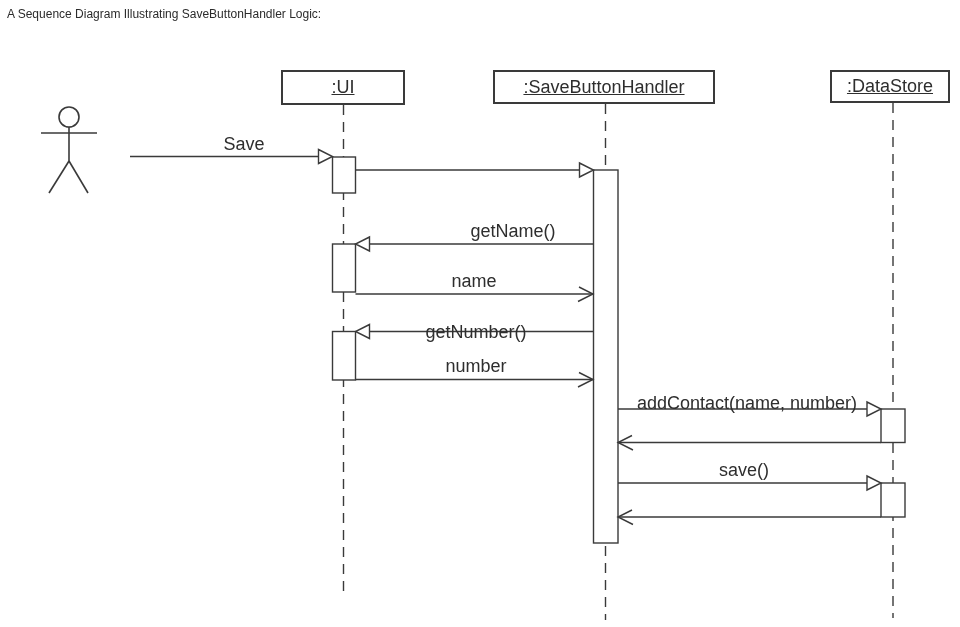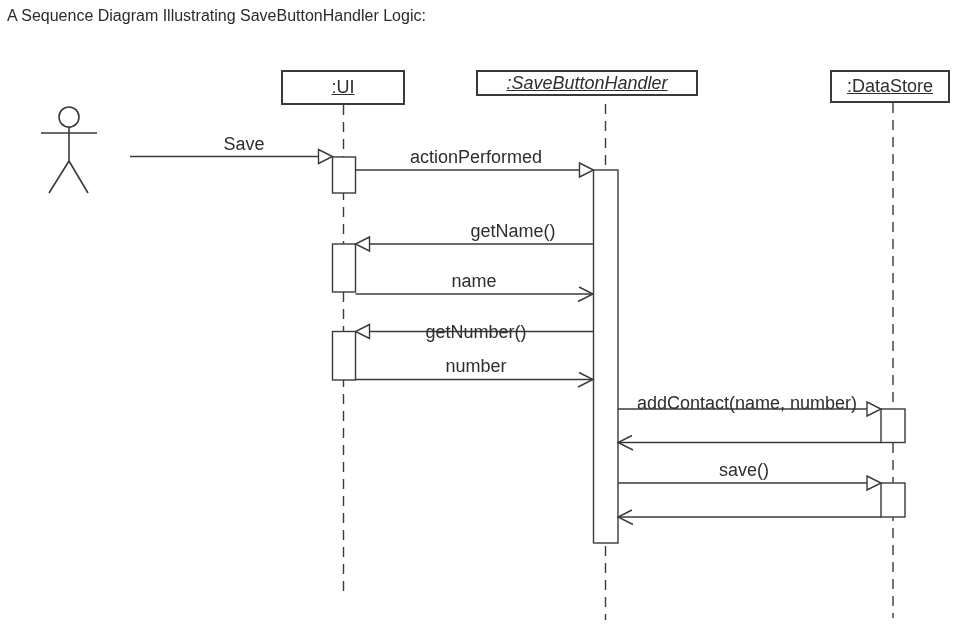--- a/index.html
+++ b/index.html
@@ -8,21 +8,21 @@
     width: 960px;
     height: 627px;
     background: #ffffff;
     font-family: "Liberation Sans", sans-serif;
     overflow: hidden;
   }
   #diagram-title {
     position: absolute;
     left: 7px;
     top: 7px;
-    font-size: 16px;
+    font-size: 12px;
     color: #2b2b2b;
     white-space: nowrap;
   }
   svg { position: absolute; left: 0; top: 0; }
   .headbox {
     position: absolute;
     box-sizing: border-box;
     border: 2px solid #3a3a3a;
     background: #ffffff;
     display: flex;
@@ -117,29 +117,28 @@
 
     <g>
       <line x1="881" y1="517" x2="618" y2="517"></line>
       <polyline points="632,510 618,517 633,524.5"></polyline>
     </g>
   </svg>
 
   <div class="headbox" style="left:281px; top:70px; width:124px; height:35px;">
     <span>:UI</span>
   </div>
-  <div class="headbox" style="left:476px; top:70px; width:222px; height:26px;font-style:italic;">
+  <div class="headbox" style="left:493px; top:70px; width:222px; height:34px;">
     <span>:SaveButtonHandler</span>
   </div>
   <div class="headbox" style="left:830px; top:70px; width:120px; height:33px;justify-content:center;">
     <span>:DataStore</span>
   </div>
 
   <div class="msglabel" style="left:230px; top:134px;margin-left:14px;">Save</div>
-  <div class="msglabel" style="left:476px; top:147px;">actionPerformed</div>
   <div class="msglabel" style="left:473px; top:221px;margin-left:40px;">getName()</div>
   <div class="msglabel" style="left:474px; top:271px;">name</div>
   <div class="msglabel" style="left:476px; top:322px;">getNumber()</div>
   <div class="msglabel" style="left:476px; top:356px;">number</div>
   <div class="msglabel" style="left:747px; top:393px;">addContact(name, number)</div>
   <div class="msglabel" style="left:744px; top:460px;">save()</div>
 
 </div>
 
 </body></html>

